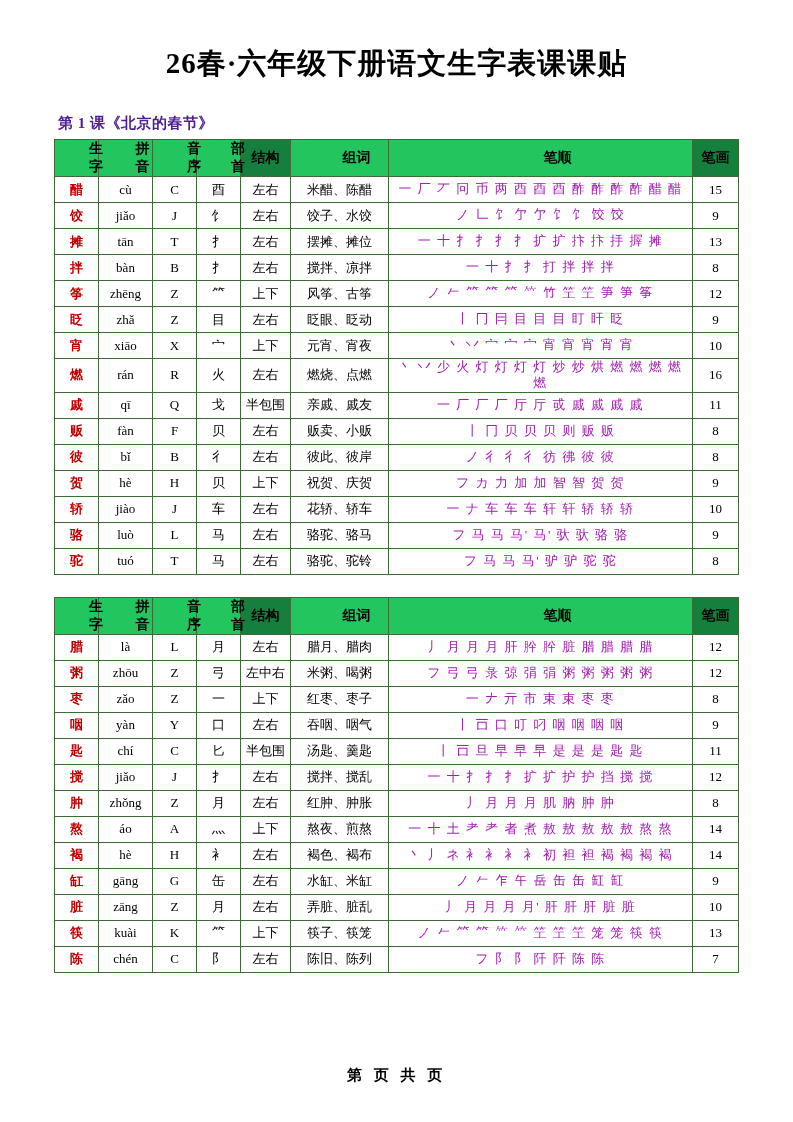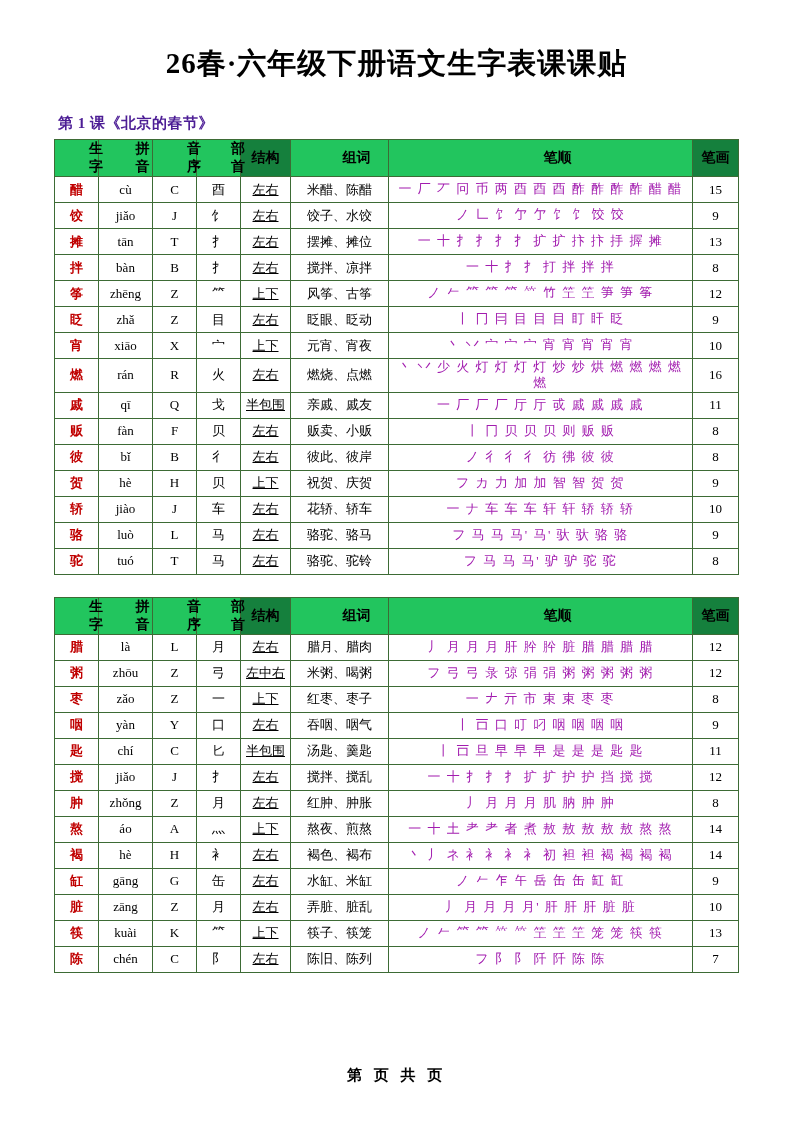--- a/index.html
+++ b/index.html
@@ -82,21 +82,20 @@
   }
   .c-py {
     font-size: 13px;
     font-family: "Liberation Sans", sans-serif;
   }
   .c-ys, .c-bs {
     font-size: 13px;
   }
   .c-jg {
     font-size: 12.5px;
-    text-decoration: underline;
   }
   .c-zc {
     font-size: 12.5px;
   }
   .c-bh {
     font-size: 13px;
   }
   td.stroke-cell {
     text-align: left;
     padding: 1px 3px;

